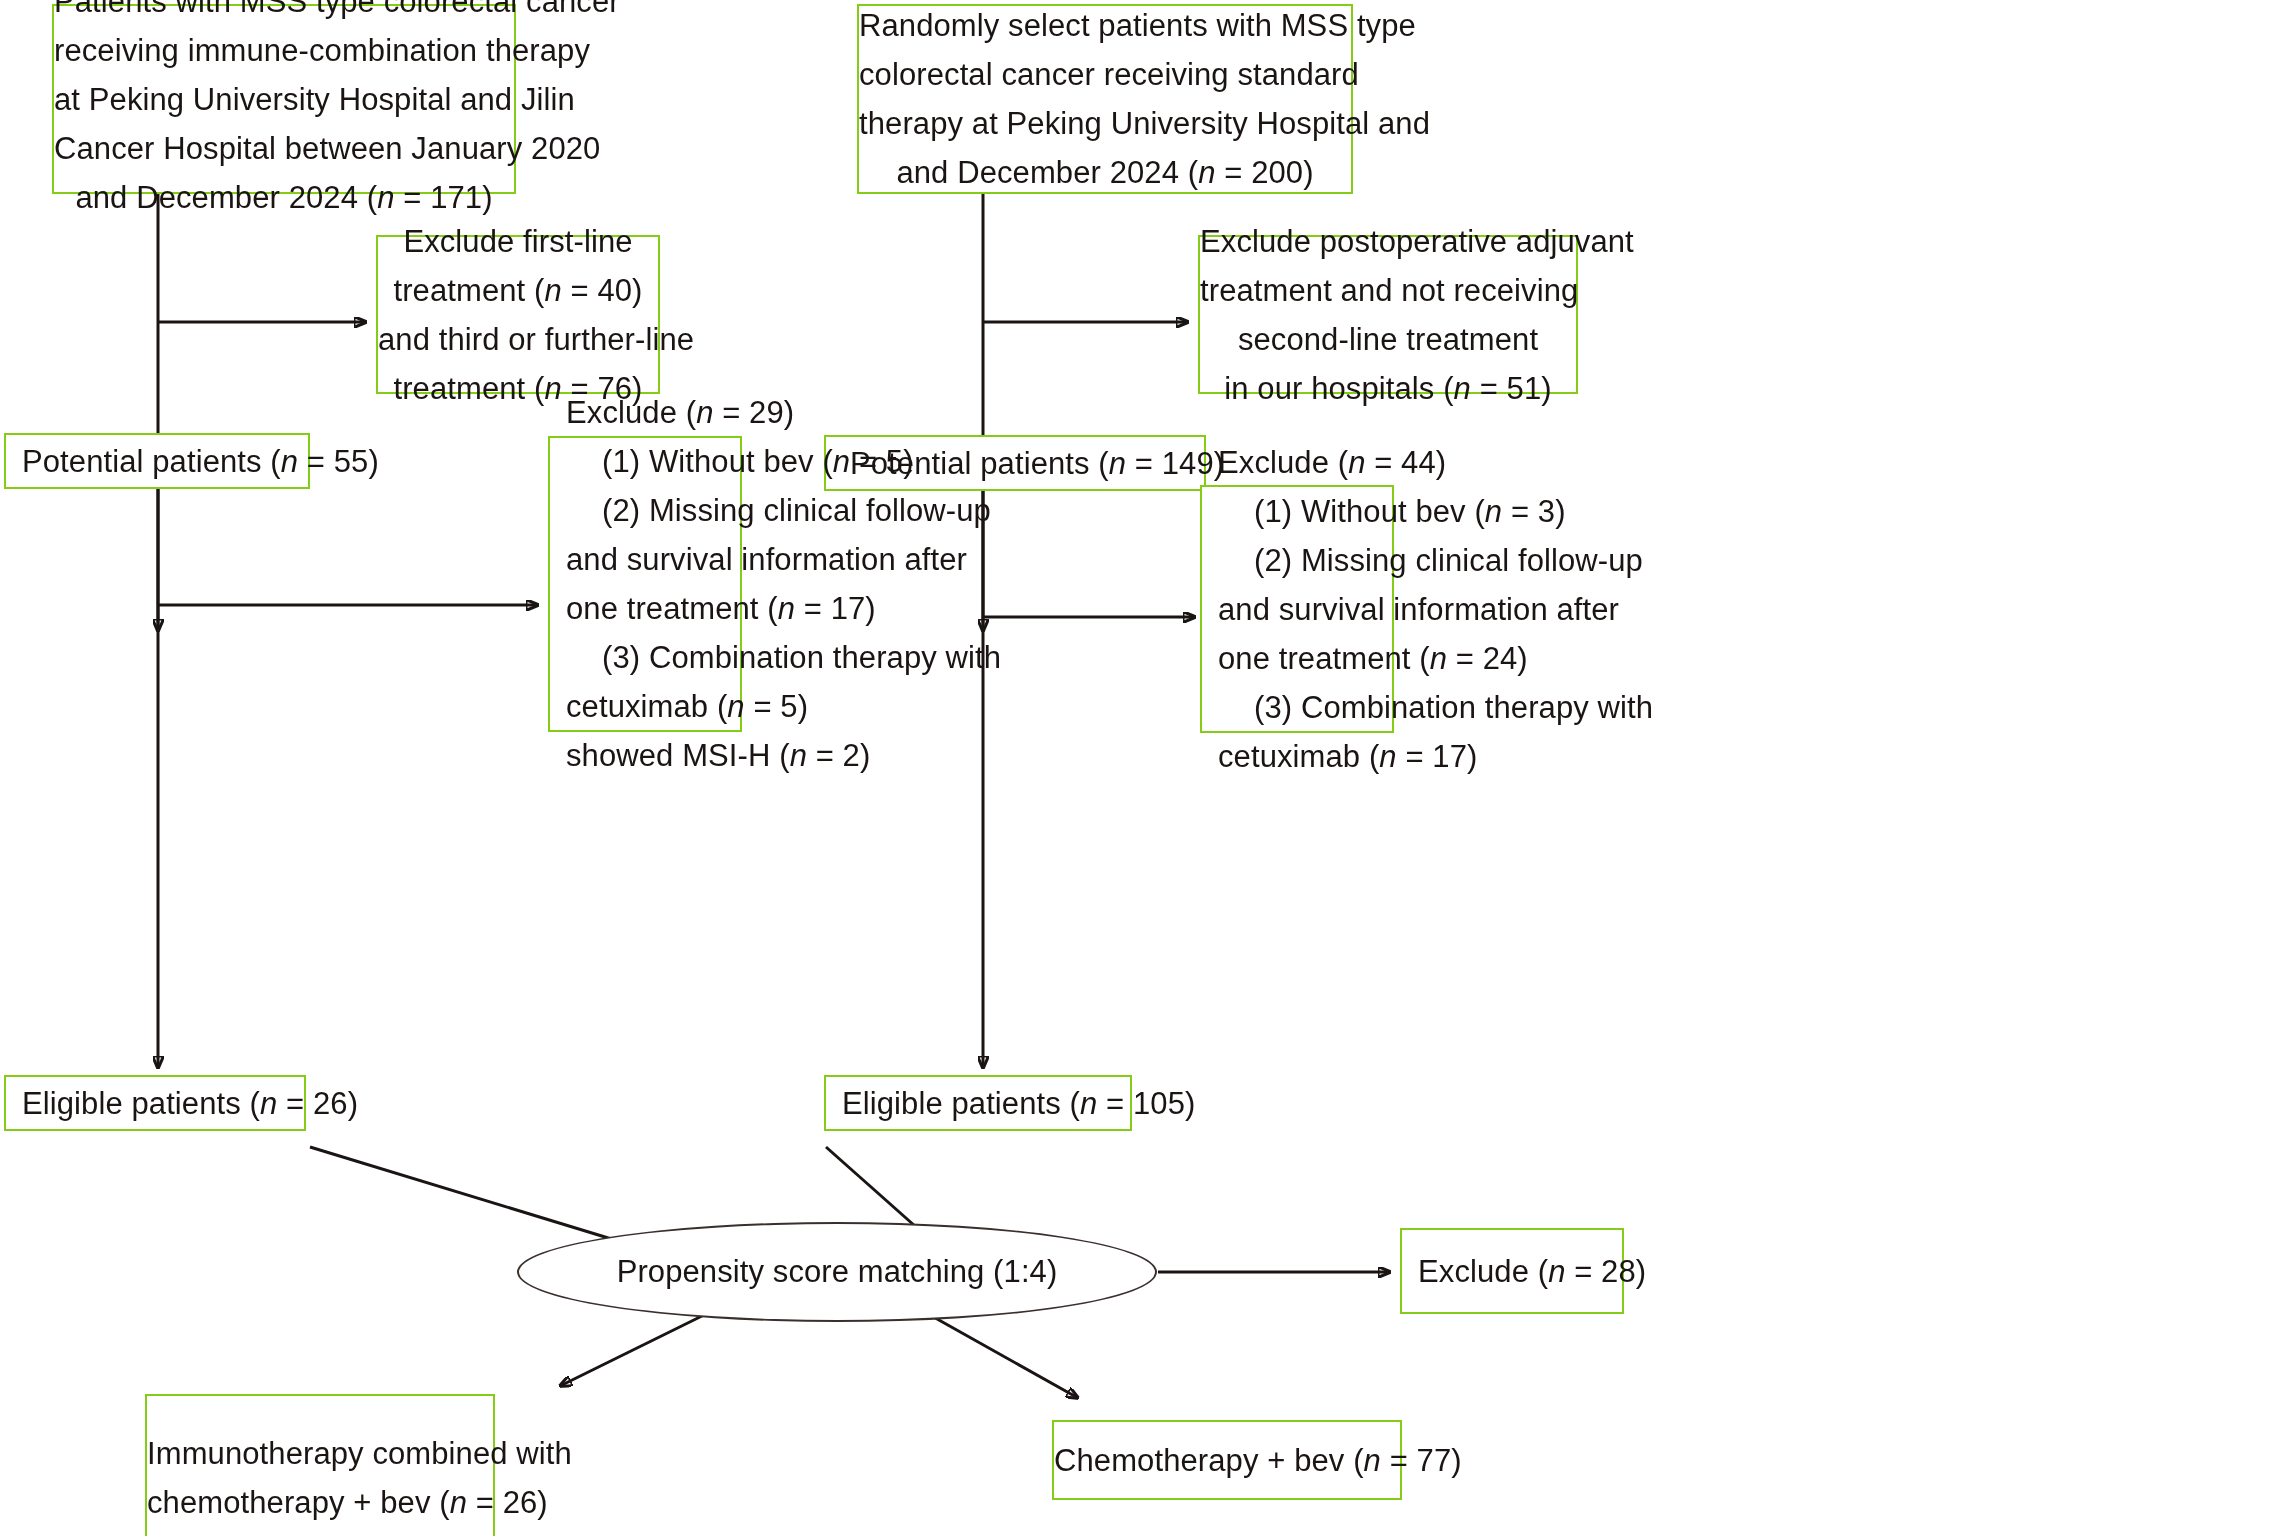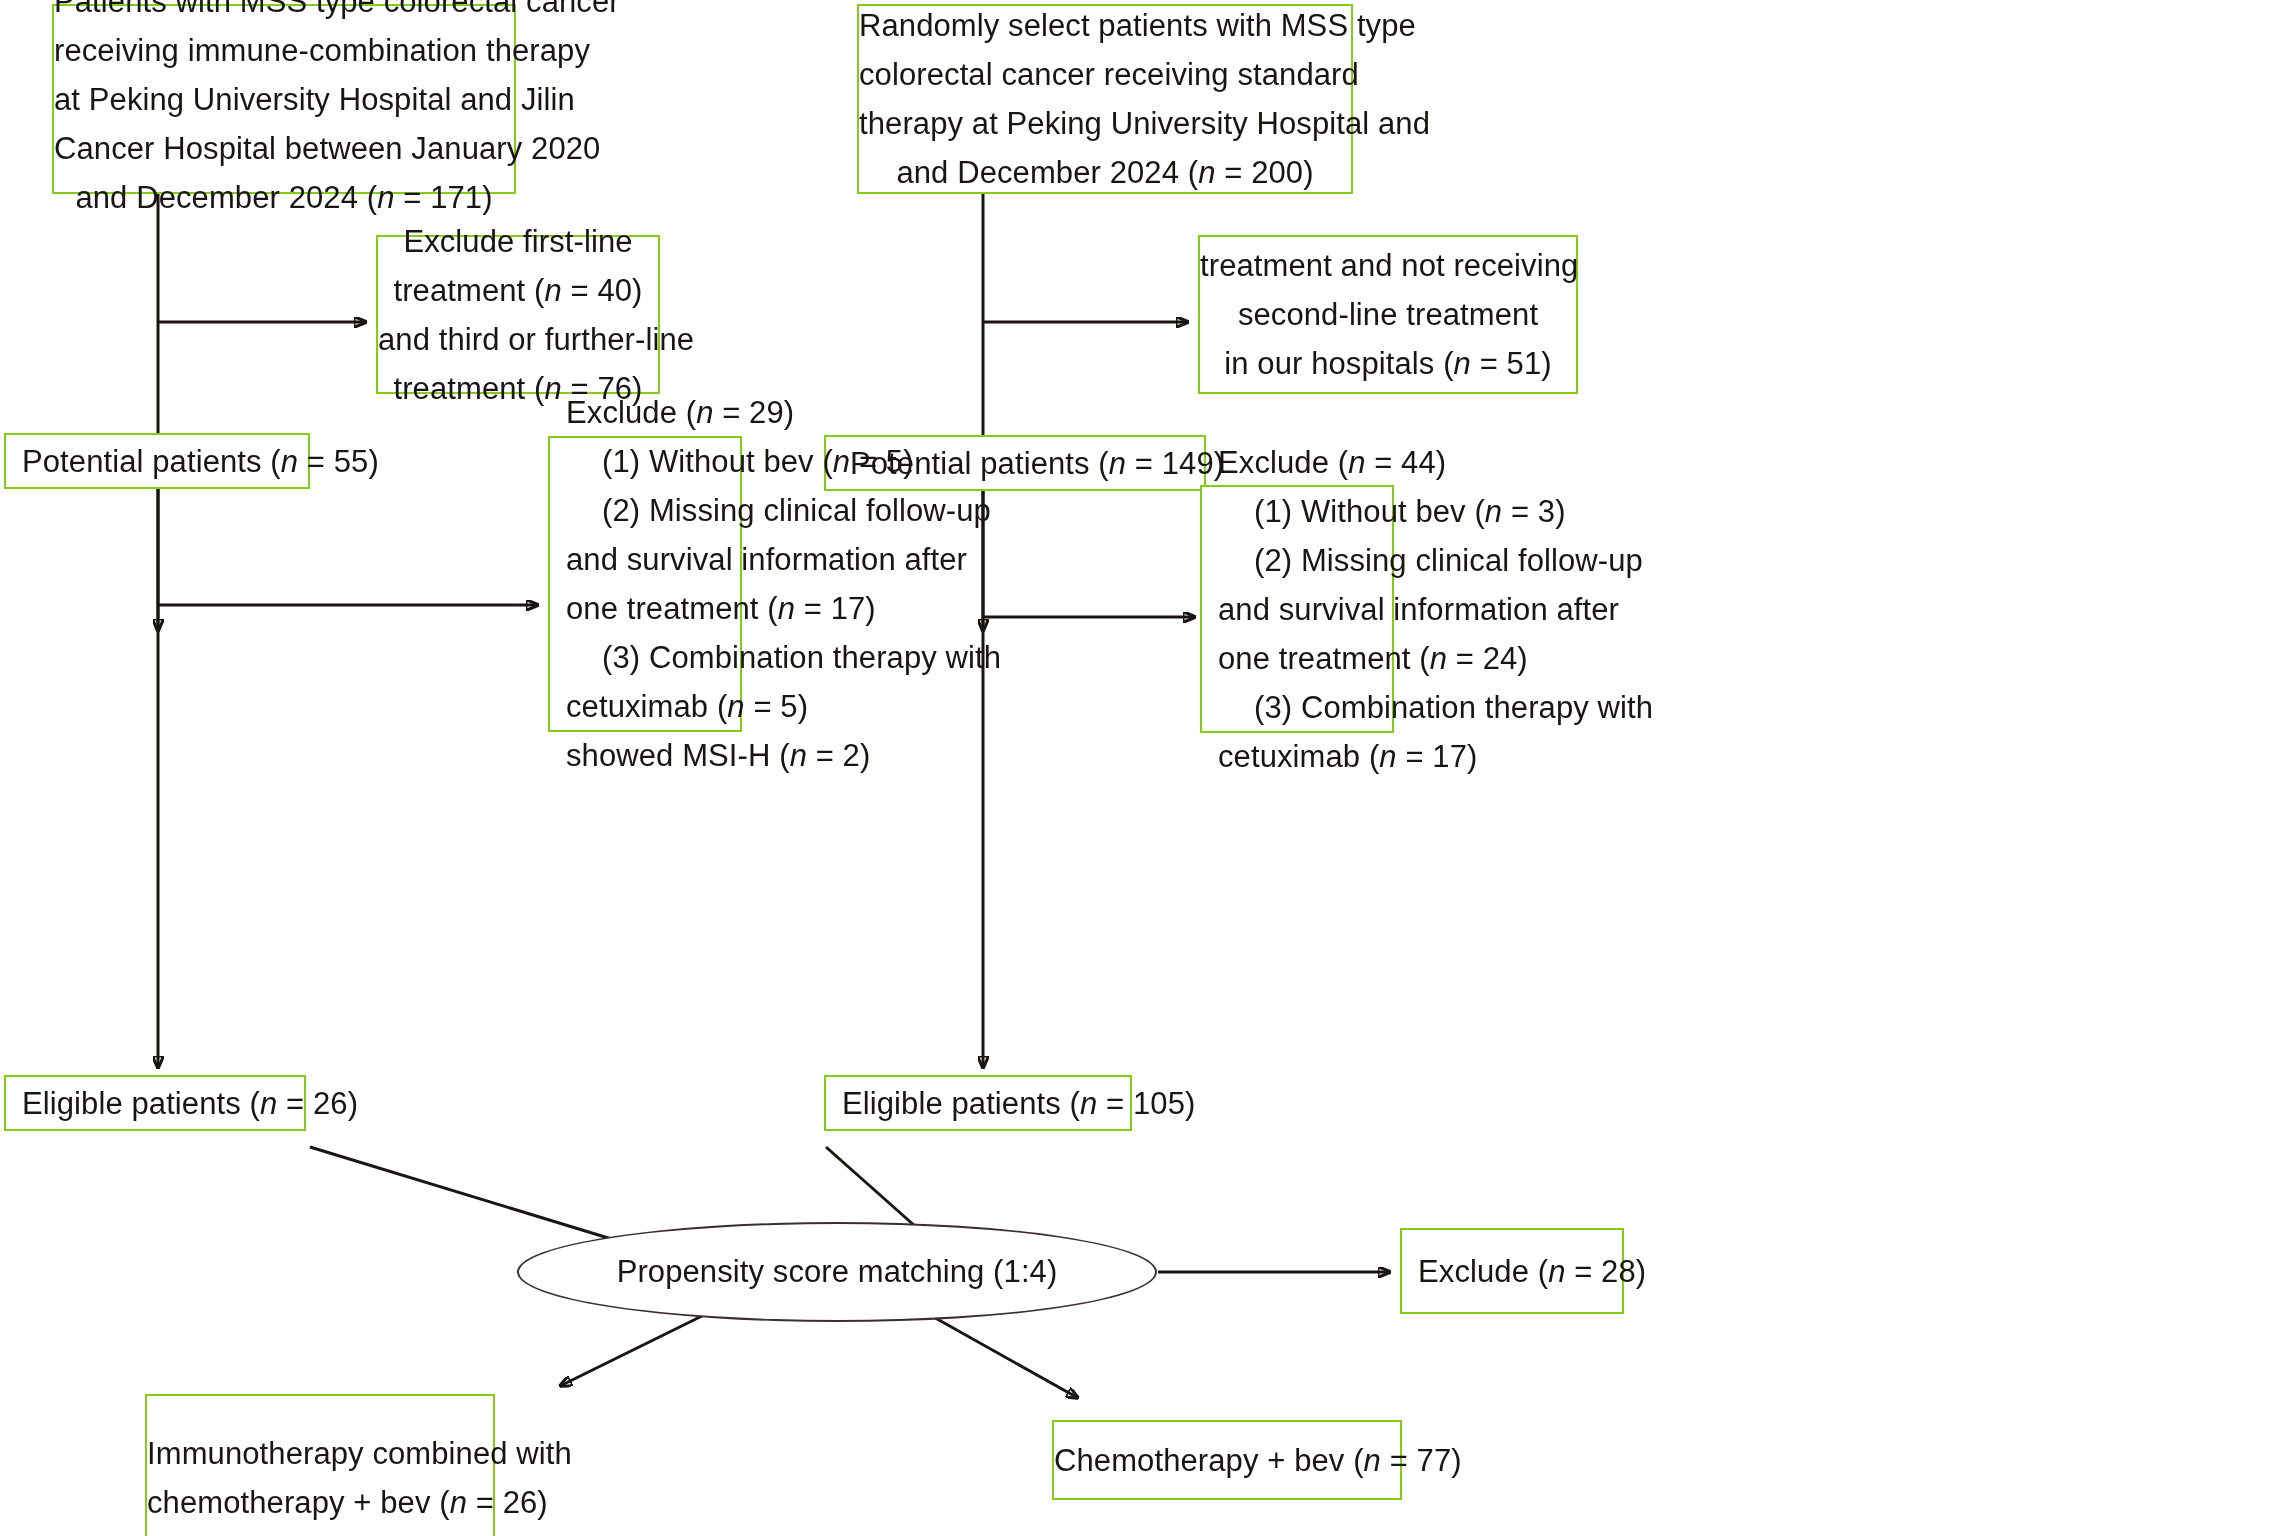--- a/index.html
+++ b/index.html
@@ -119,20 +119,21 @@
   </div>
 
   <div class="node center" style="left:376px; top:235px; width:284px; height:159px;">
     <span class="line">Exclude first-line</span>
     <span class="line">treatment (<i class="ital">n</i> = 40)</span>
     <span class="line">and third or further-line</span>
     <span class="line">treatment (<i class="ital">n</i> = 76)</span>
   </div>
 
   <div class="node center" style="left:1198px; top:235px; width:380px; height:159px;">
+    <span class="line">Exclude postoperative adjuvant</span>
     <span class="line">treatment and not receiving</span>
     <span class="line">second-line treatment</span>
     <span class="line">in our hospitals (<i class="ital">n</i> = 51)</span>
   </div>
 
   <div class="node left" style="left:4px; top:433px; width:306px; height:56px;">
     <span class="line">Potential patients (<i class="ital">n</i> = 55)</span>
   </div>
 
   <div class="node left" style="left:824px; top:435px; width:382px; height:56px;padding-left:8px;">

